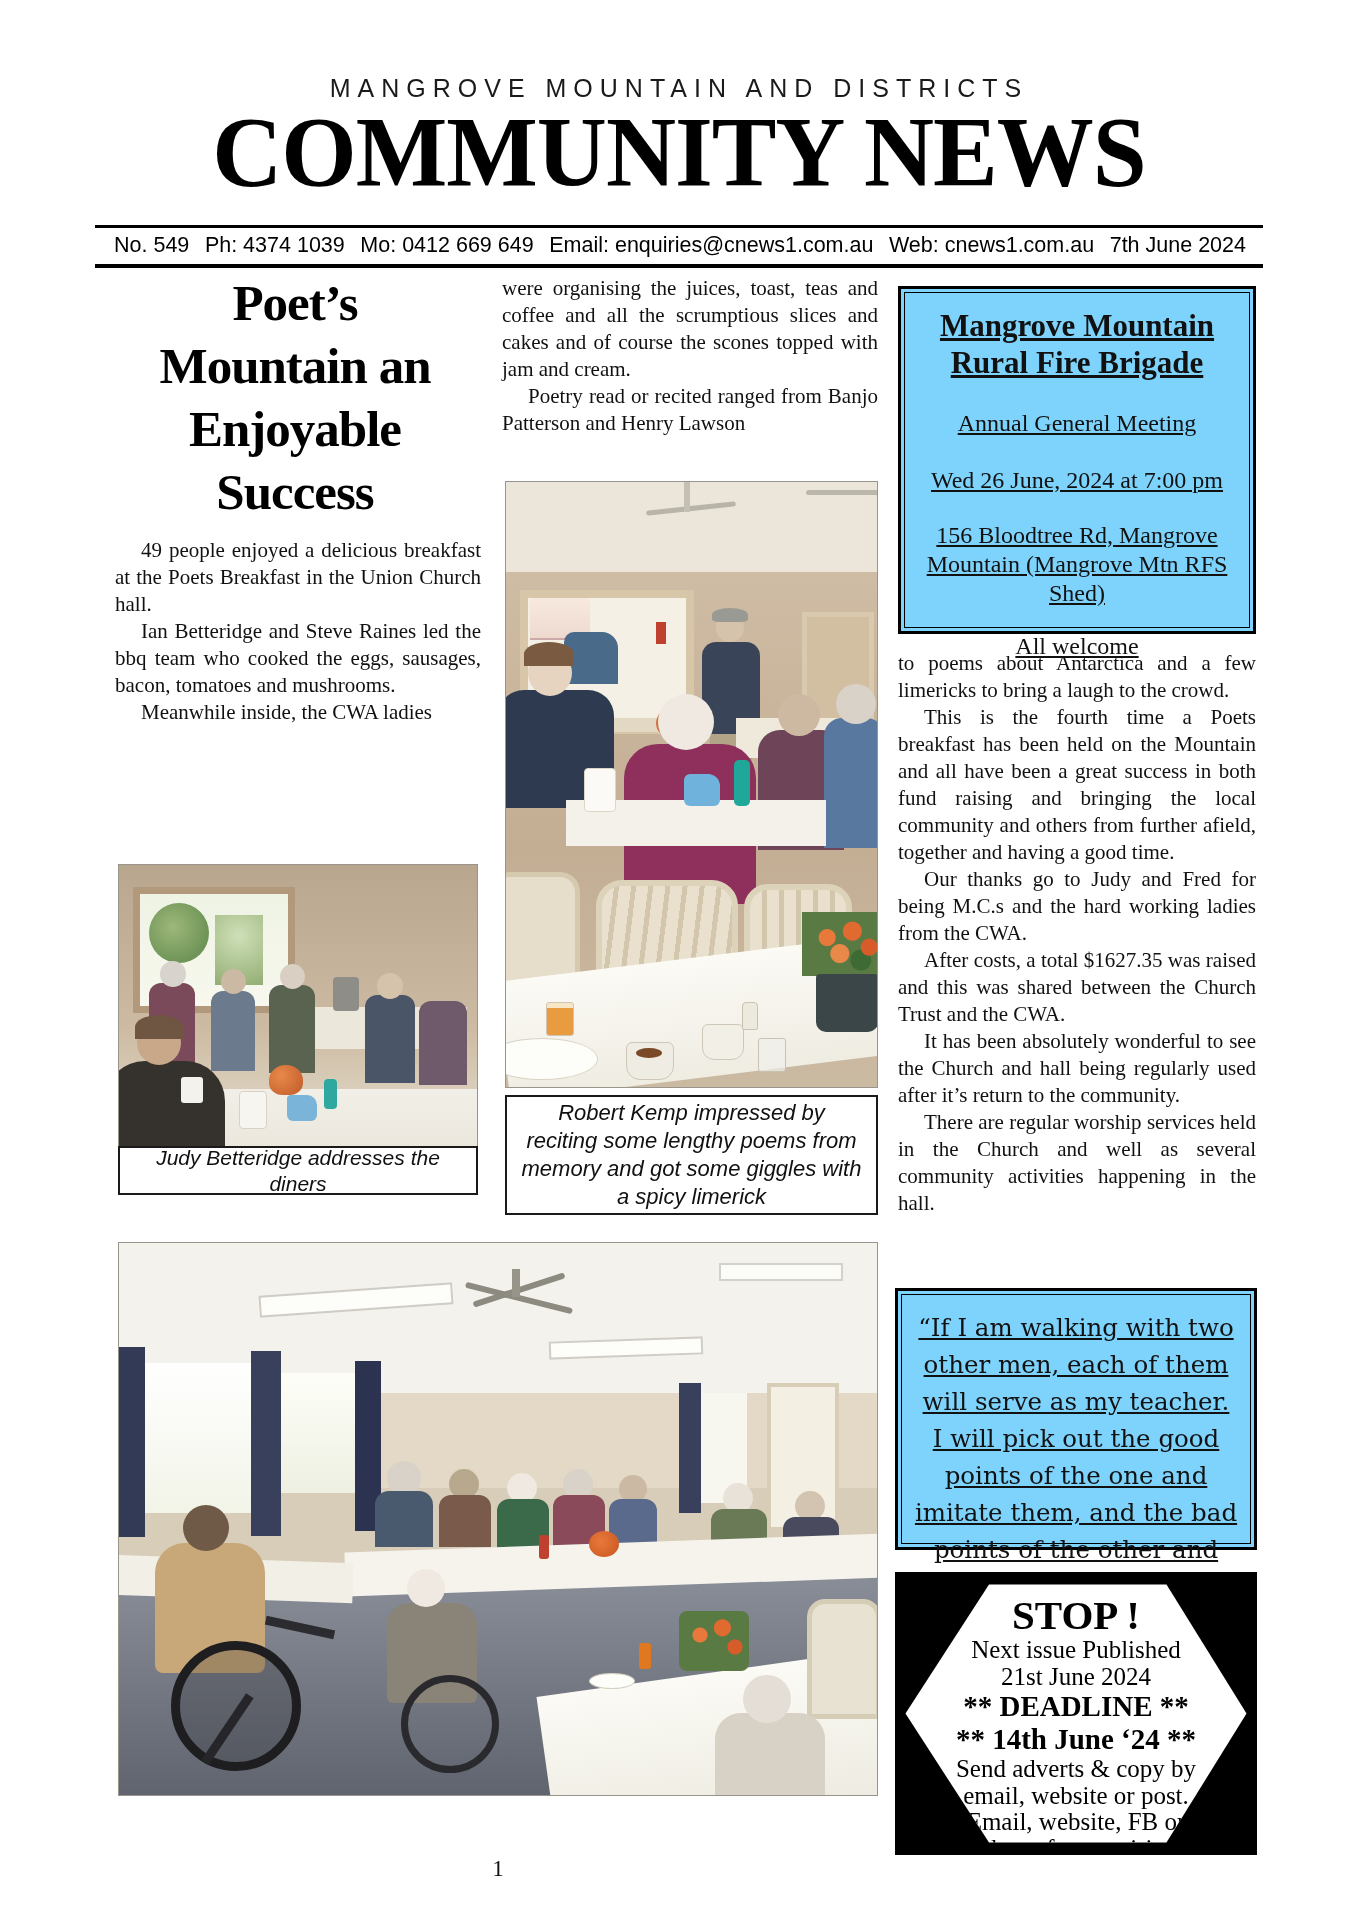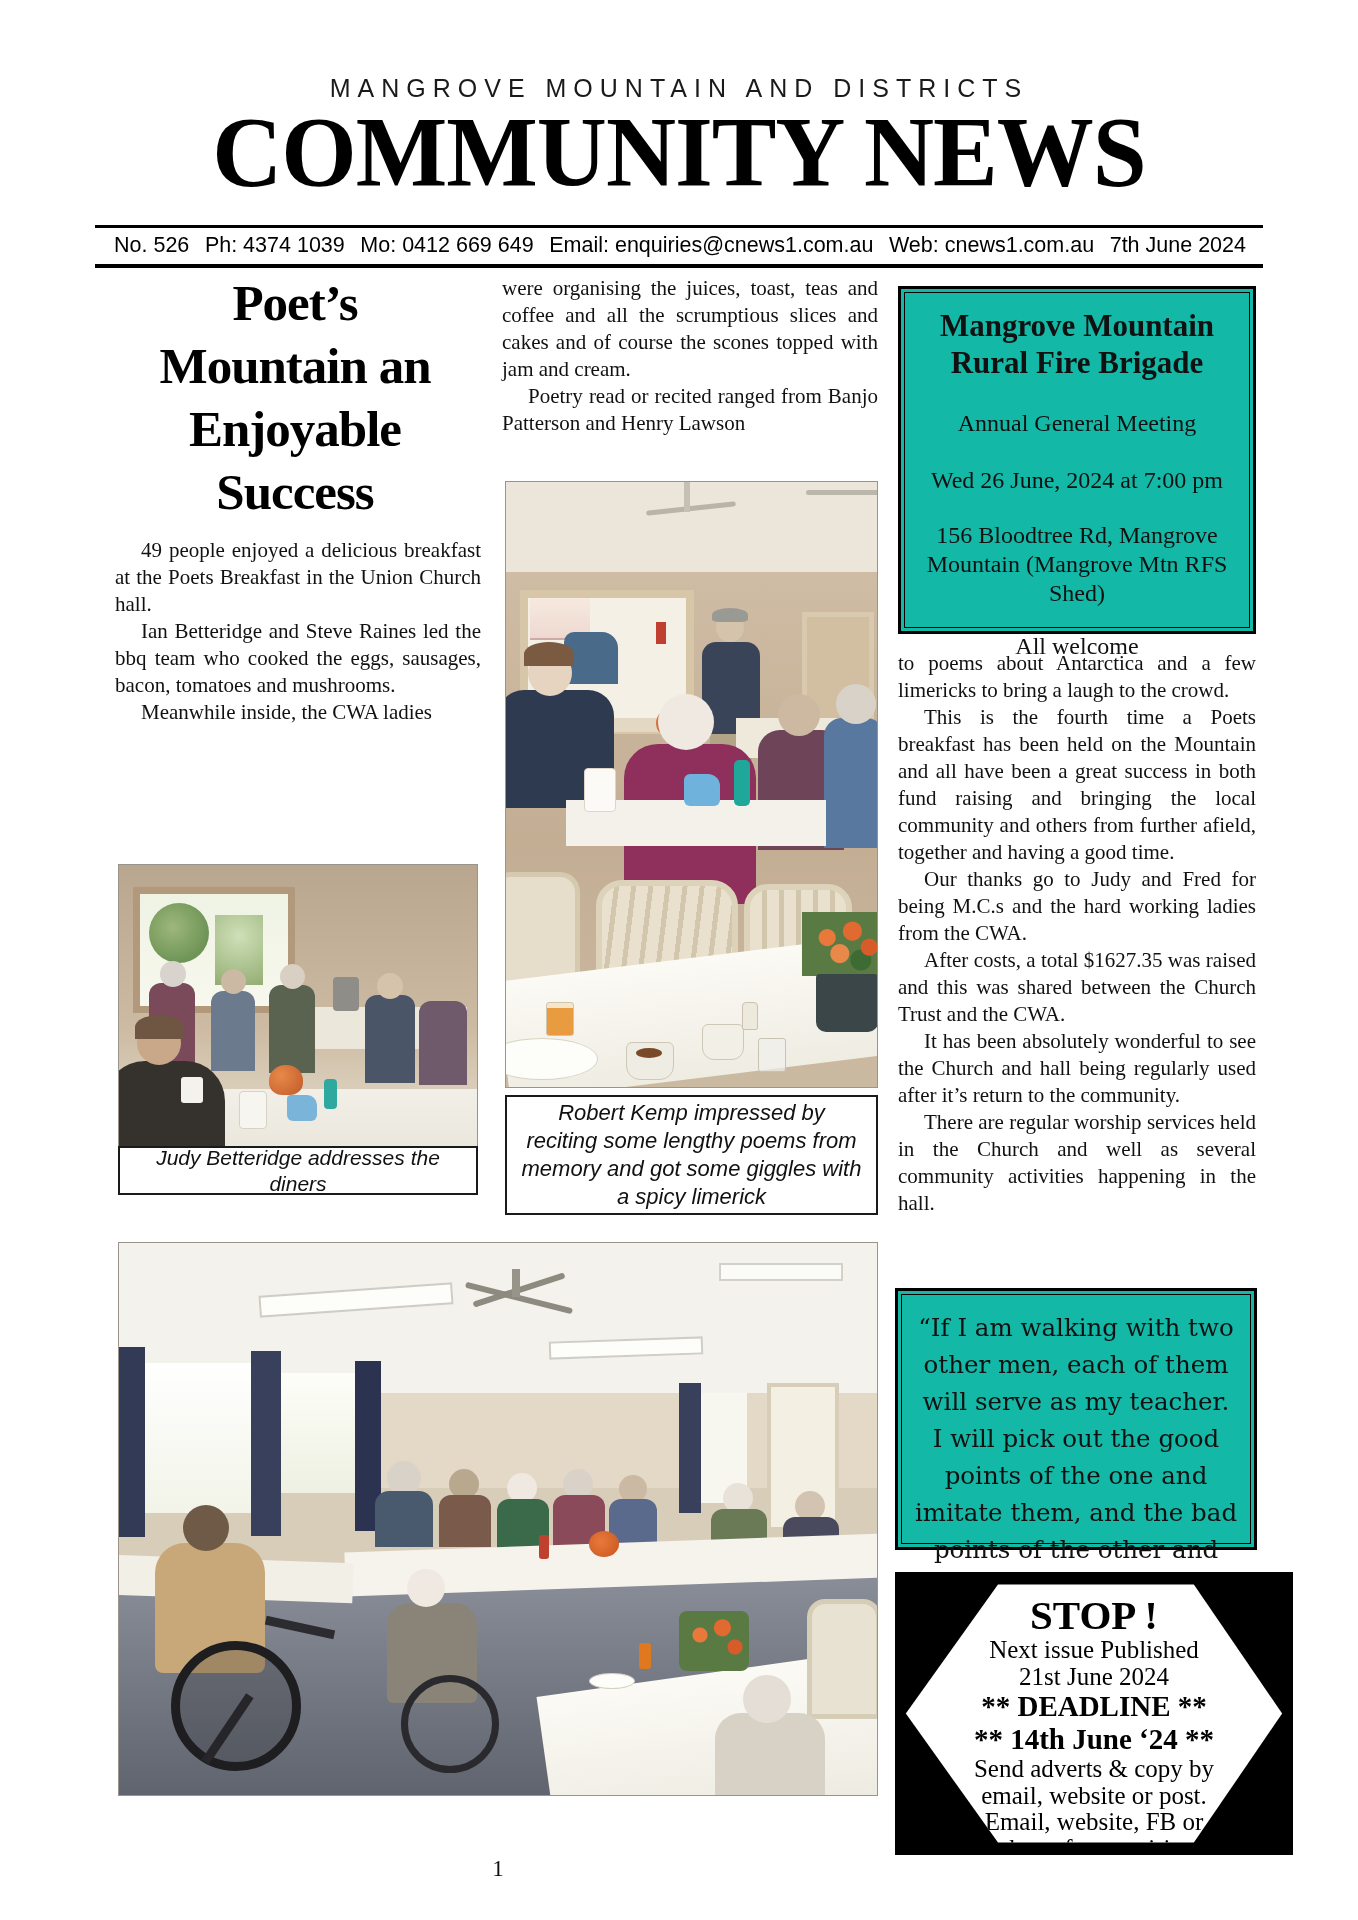--- a/index.html
+++ b/index.html
@@ -45,21 +45,21 @@
   
   .caption-box {
     border:2.5px solid #1a1a1a; background:#fff;
     display:flex; align-items:center; justify-content:center;
     font-family:"Liberation Sans", sans-serif; font-style:italic;
     text-align:center; font-size:21px; line-height:26px; padding:6px 14px;
     box-sizing:border-box;
   }
 
   
-  .double-box-outer { border:3.5px solid #000; background:#14b8a6; box-sizing:border-box; }
+  .double-box-outer { border:3.5px solid #000; background:#7dd3fc; box-sizing:border-box;text-decoration:underline; }
   .double-box-inner {
     border:1.5px solid #000; margin:3px; height:calc(100% - 6px);
     box-sizing:border-box; text-align:center;
   }
   .brigade-title { font-size:31px; font-weight:bold; line-height:37px; margin:14px 10px 0; }
   .brigade-line  { font-size:24px; line-height:29px; margin:28px 18px 0; }
 
   .quote-inner { padding:14px 12px 6px; }
   .quote-text {
     font-family:"DejaVu Serif", serif; font-size:24.5px; line-height:37px;
@@ -93,21 +93,21 @@
 </style>
 </head>
 <body>
 
 <div class="page">
 
   <div class="abs kicker">MANGROVE MOUNTAIN AND DISTRICTS</div>
   <div class="abs masthead-title">COMMUNITY NEWS</div>
   <div class="abs rule" style="left:95px; width:1168px; top:225px; height:3px;"></div>
   <div class="abs info-row">
-    <span>No. 526</span>
+    <span>No. 549</span>
     <span>Ph: 4374 1039</span>
     <span>Mo: 0412 669 649</span>
     <span>Email: enquiries@cnews1.com.au</span>
     <span>Web: cnews1.com.au</span>
     <span>7th June 2024</span>
   </div>
   <div class="abs rule" style="left:95px; width:1168px; top:264px; height:4px;"></div>
 
   <div class="abs headline" style="left:105px; width:380px; top:272px;">
     <div>Poet’s</div>
@@ -238,21 +238,21 @@
     <p>There are regular worship services held in the Church and well as several community activities happening in the hall.</p>
   </div>
 
   <div class="abs double-box-outer" style="left:895px; top:1288px; width:362px; height:262px;">
     <div class="double-box-inner quote-inner">
       <div class="quote-text">“If I am walking with two other men, each of them will serve as my teacher. I will pick out the good points of the one and imitate them, and the bad points of the other and correct them in myself.”</div>
       <div class="quote-attrib">Confucius</div>
     </div>
   </div>
 
-  <div class="abs stop-box" style="left:895px; top:1572px; width:398px; height:283px;">
+  <div class="abs stop-box" style="left:895px; top:1572px; width:362px; height:283px;">
     <div class="stop-hex">
       <div class="stop-head">STOP !</div>
       <div class="stop-line">Next issue Published</div>
       <div class="stop-line">21st June 2024</div>
       <div class="stop-dead">** DEADLINE **</div>
       <div class="stop-dead">** 14th June ‘24 **</div>
       <div class="stop-line">Send adverts &amp; copy by</div>
       <div class="stop-line">email, website or post.</div>
       <div class="stop-line">Email, website, FB or</div>
       <div class="stop-line">phone for enquiries</div>

